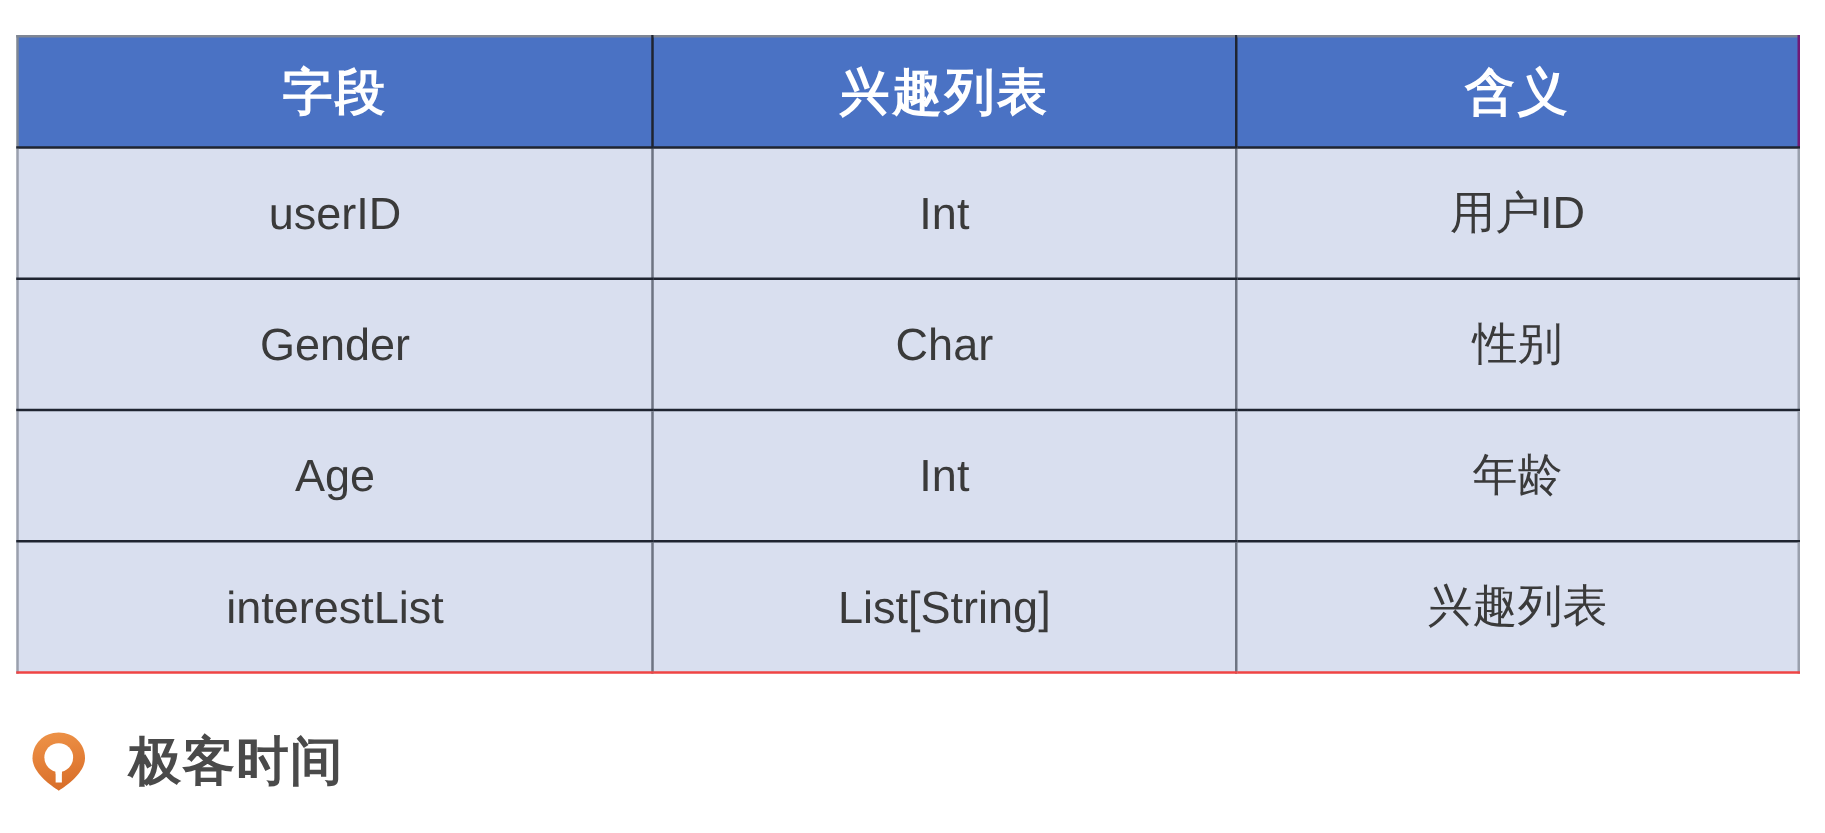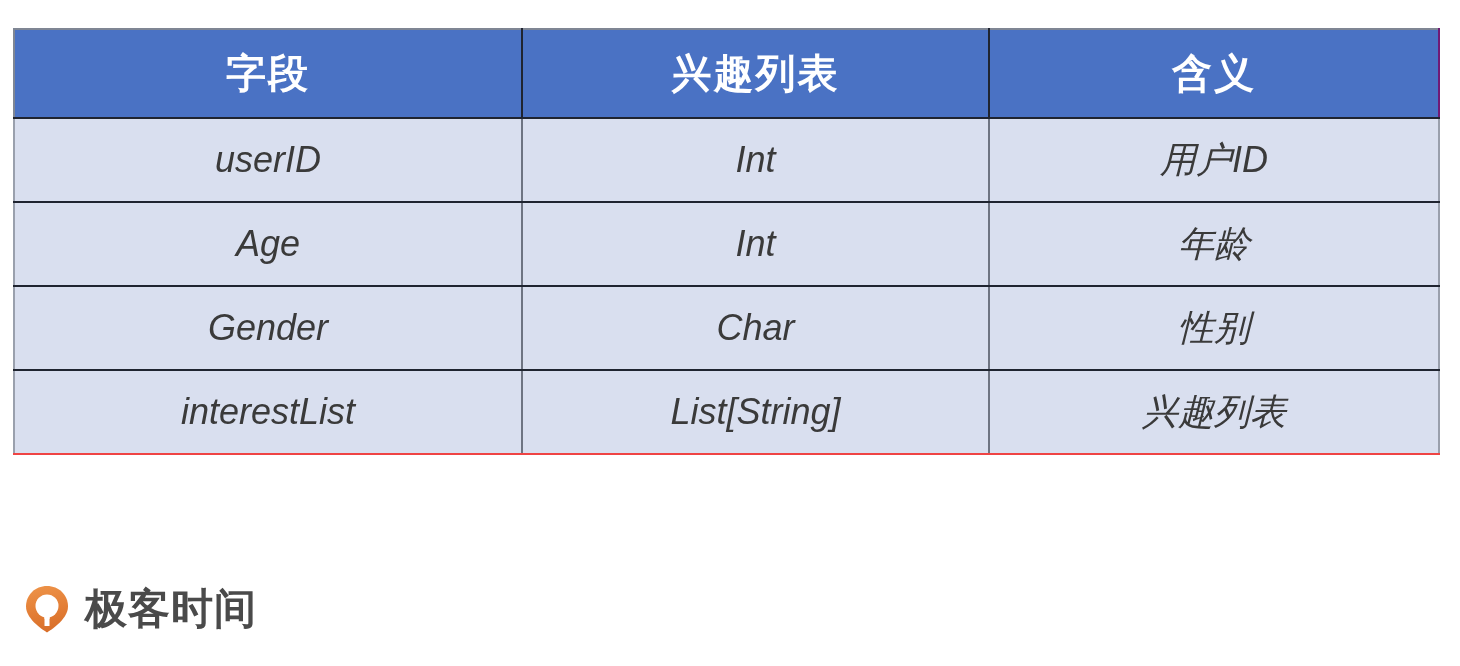--- a/index.html
+++ b/index.html
@@ -48,22 +48,21 @@
     border-left: 2px solid #1f2430;
     border-right: 2px solid #1f2430;
     border-top: 2px solid #7f8694;
     border-bottom: 2px solid #1f2430;
   }
   #schema-table th.first { border-left: 2px solid #7f8694; }
   #schema-table th.last  { border-right: 2px solid #701a75; }
 
   
   #schema-table tbody tr {
-    height: 84px;
-    font-style: italic;
+    height: 105px;
   }
   #schema-table td {
     background: #d9dfef;
     color: #3a3a3a;
     font-size: 36px;
     font-weight: normal;
     border-left: 2px solid #6e7482;
     border-right: 2px solid #6e7482;
     border-bottom: 2px solid #1f2430;
   }
@@ -88,20 +87,21 @@
     flex: 0 0 auto;
     display: block;
   }
   #brand .logo-text {
     font-size: 42px;
     font-weight: bold;
     color: #4a4a4a;
     letter-spacing: 1px;
     line-height: 1;
     font-family: "DejaVu Sans", "Liberation Sans", sans-serif;
+    margin-left: 18px;
   }
 </style>
 </head>
 <body>
 
 <table id="schema-table">
   <colgroup>
     <col class="c-field">
     <col class="c-type">
     <col class="c-mean">
@@ -113,28 +113,28 @@
       <th class="last">含义</th>
     </tr>
   </thead>
   <tbody>
     <tr>
       <td class="first">userID</td>
       <td>Int</td>
       <td class="last">用户ID</td>
     </tr>
     <tr>
+      <td class="first">Gender</td>
+      <td>Char</td>
+      <td class="last">性别</td>
+    </tr>
+    <tr>
       <td class="first">Age</td>
       <td>Int</td>
       <td class="last">年龄</td>
-    </tr>
-    <tr>
-      <td class="first">Gender</td>
-      <td>Char</td>
-      <td class="last">性别</td>
     </tr>
     <tr>
       <td class="first">interestList</td>
       <td>List[String]</td>
       <td class="last">兴趣列表</td>
     </tr>
   </tbody>
 </table>
 
 <div id="brand">

